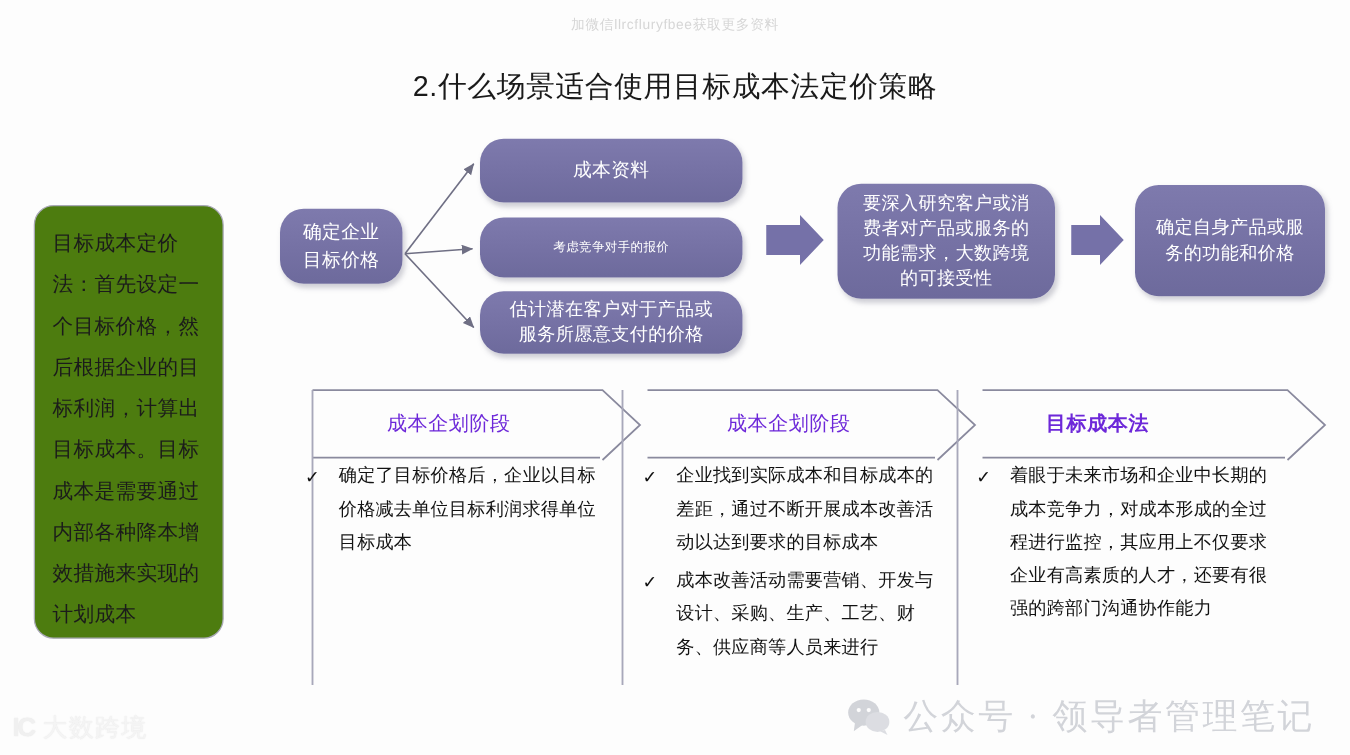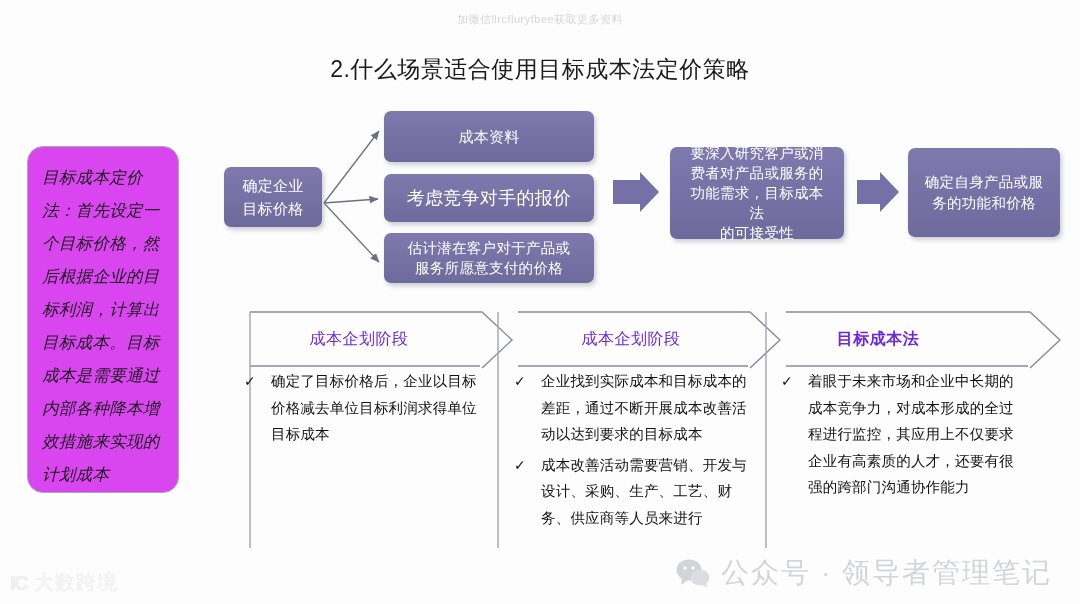--- a/index.html
+++ b/index.html
@@ -43,55 +43,54 @@
     color: #1a1a1a;
     letter-spacing: .5px;
     white-space: nowrap;
     margin-top: 12px;
   }
 
   
   .left-box {
     position: absolute;
     left: 27px;
-    top: 146px;
+    top: 164px;
     width: 152px;
     height: 347px;
     border: 1.3px solid #a9a9b6;
     border-radius: 16px;
-    background: #d946ef;
+    background: #4d7c0f;
     box-sizing: border-box;
     padding: 14px 12px 10px 14px;
     font-size: 16.5px;
     line-height: 33px;
     color: #1b1b1b;
     letter-spacing: .3px;
     overflow: hidden;
-    font-style: italic;
   }
 
   
   .pbox {
     position: absolute;
     background: linear-gradient(180deg, #7e7aad 0%, #7571a4 55%, #6d6a9c 100%);
-    border-radius: 7px;
+    border-radius: 19px;
     box-shadow: 2px 3px 4px rgba(120,120,140,.35);
     color: #ffffff;
     display: flex;
     align-items: center;
     justify-content: center;
     text-align: center;
     box-sizing: border-box;
     letter-spacing: .3px;
   }
   .pbox span { display: block; }
 
   #box-target-price { left: 224px; top: 167px; width: 98px;  height: 60px;  font-size: 15px; line-height: 23px; }
   #box-cost-data    { left: 384px; top: 111px; width: 210px; height: 51px;  font-size: 15px; line-height: 21px; }
-  #box-competitor   { left: 384px; top: 174px; width: 210px; height: 48px;  font-size: 18px; line-height: 21px; }
+  #box-competitor   { left: 384px; top: 174px; width: 210px; height: 48px;  font-size: 10px; line-height: 21px; }
   #box-willingness  { left: 384px; top: 233px; width: 210px; height: 50px;  font-size: 14.5px; line-height: 20px; padding: 0 6px; }
   #box-research     { left: 670px; top: 147px; width: 174px; height: 92px;  font-size: 14.5px; line-height: 20px; padding: 0 20px; }
   #box-confirm      { left: 908px; top: 148px; width: 152px; height: 89px;  font-size: 14.5px; line-height: 21px; padding: 0 8px; }
 
   
   .connectors {
     position: absolute;
     left: 0; top: 0;
     width: 1080px; height: 604px;
     pointer-events: none;
@@ -184,20 +183,21 @@
     align-items: center;
     gap: 11px;
     opacity: .62;
   }
   .wechat-icon { width: 34px; height: 30px; display: block; }
   .wechat-text {
     font-size: 28px;
     color: #b9bcc4;
     letter-spacing: 2px;
     white-space: nowrap;
+    font-family: Liberation Serif, serif;
   }
 </style>
 </head>
 <body>
 
 <div id="slide">
 
   <div class="top-watermark">加微信llrcfluryfbee获取更多资料</div>
 
   <div class="slide-title">2.什么场景适合使用目标成本法定价策略</div>
@@ -241,21 +241,21 @@
     <div>
       <span>估计潜在客户对于产品或</span>
       <span>服务所愿意支付的价格</span>
     </div>
   </div>
 
   <div class="pbox" id="box-research">
     <div>
       <span>要深入研究客户或消</span>
       <span>费者对产品或服务的</span>
-      <span>功能需求，目标成本法</span>
+      <span>功能需求，大数跨境</span>
       <span>的可接受性</span>
     </div>
   </div>
 
   <div class="pbox" id="box-confirm">
     <div>
       <span>确定自身产品或服</span>
       <span>务的功能和价格</span>
     </div>
   </div>

